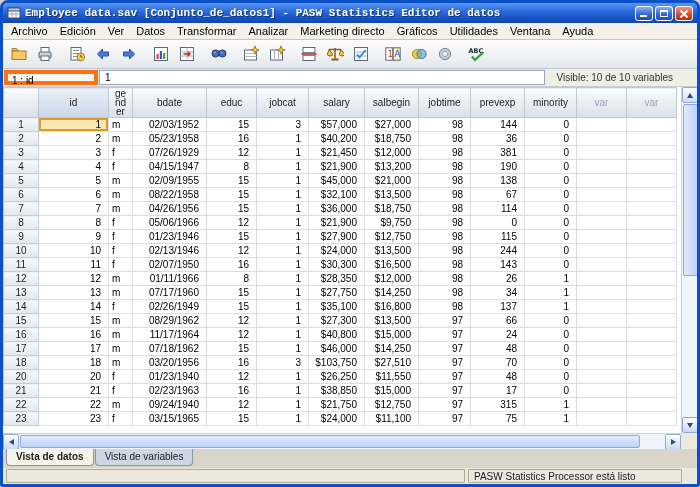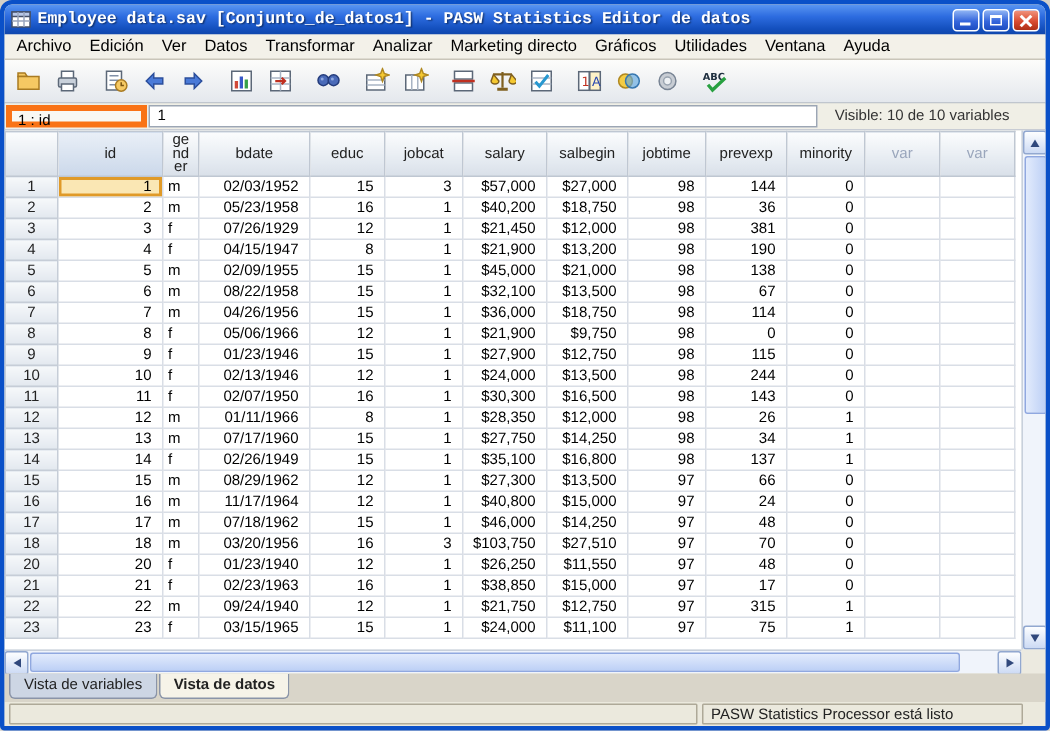--- a/index.html
+++ b/index.html
@@ -671,22 +671,22 @@
       </span>
     <span class="hthumb"></span>
     <span class="sbtn right">
         <span class="tri tri-right"></span>
       </span>
   </div>
 
   <div class="scorner"></div>
 
   <div class="tabs" id="tabs">
+      <span class="tab active">Vista de datos</span>
       <span class="tab">Vista de variables</span>
-      <span class="tab active">Vista de datos</span>
     </div>
 
   <div class="statusbar">
     <div class="status-left"></div>
     <div class="status-right">PASW Statistics Processor está listo</div>
   </div>
 
 </div>
 
 </body></html>

